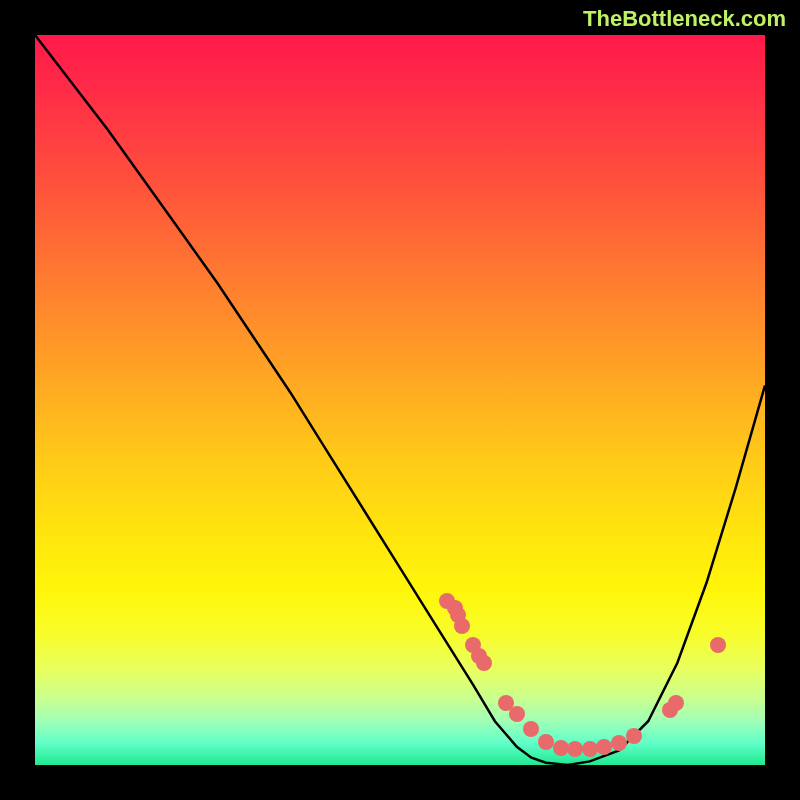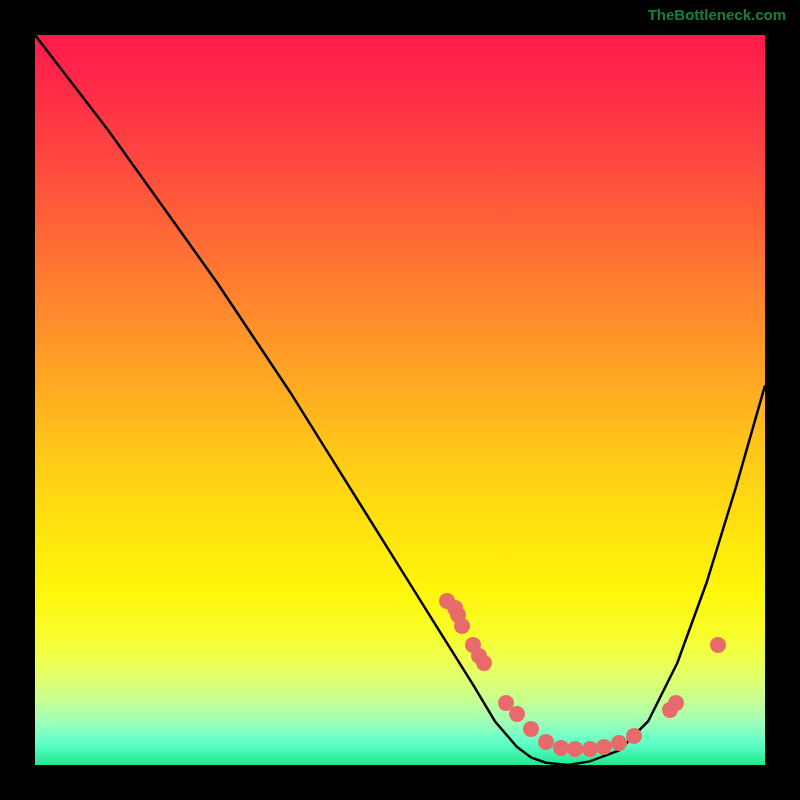--- a/index.html
+++ b/index.html
@@ -8,22 +8,22 @@
     height: 800px;
     background: #000;
     position: relative;
     font-family: Arial, sans-serif;
     overflow: hidden;
   }
   .watermark {
     position: absolute;
     top: 6px;
     right: 14px;
-    color: #15803d;
-    font-size: 15px;
+    color: #bef264;
+    font-size: 22px;
     font-weight: bold;
     z-index: 10;
   }
   .plot-area {
     position: absolute;
     left: 35px;
     top: 35px;
     width: 730px;
     height: 730px;
     overflow: hidden;

